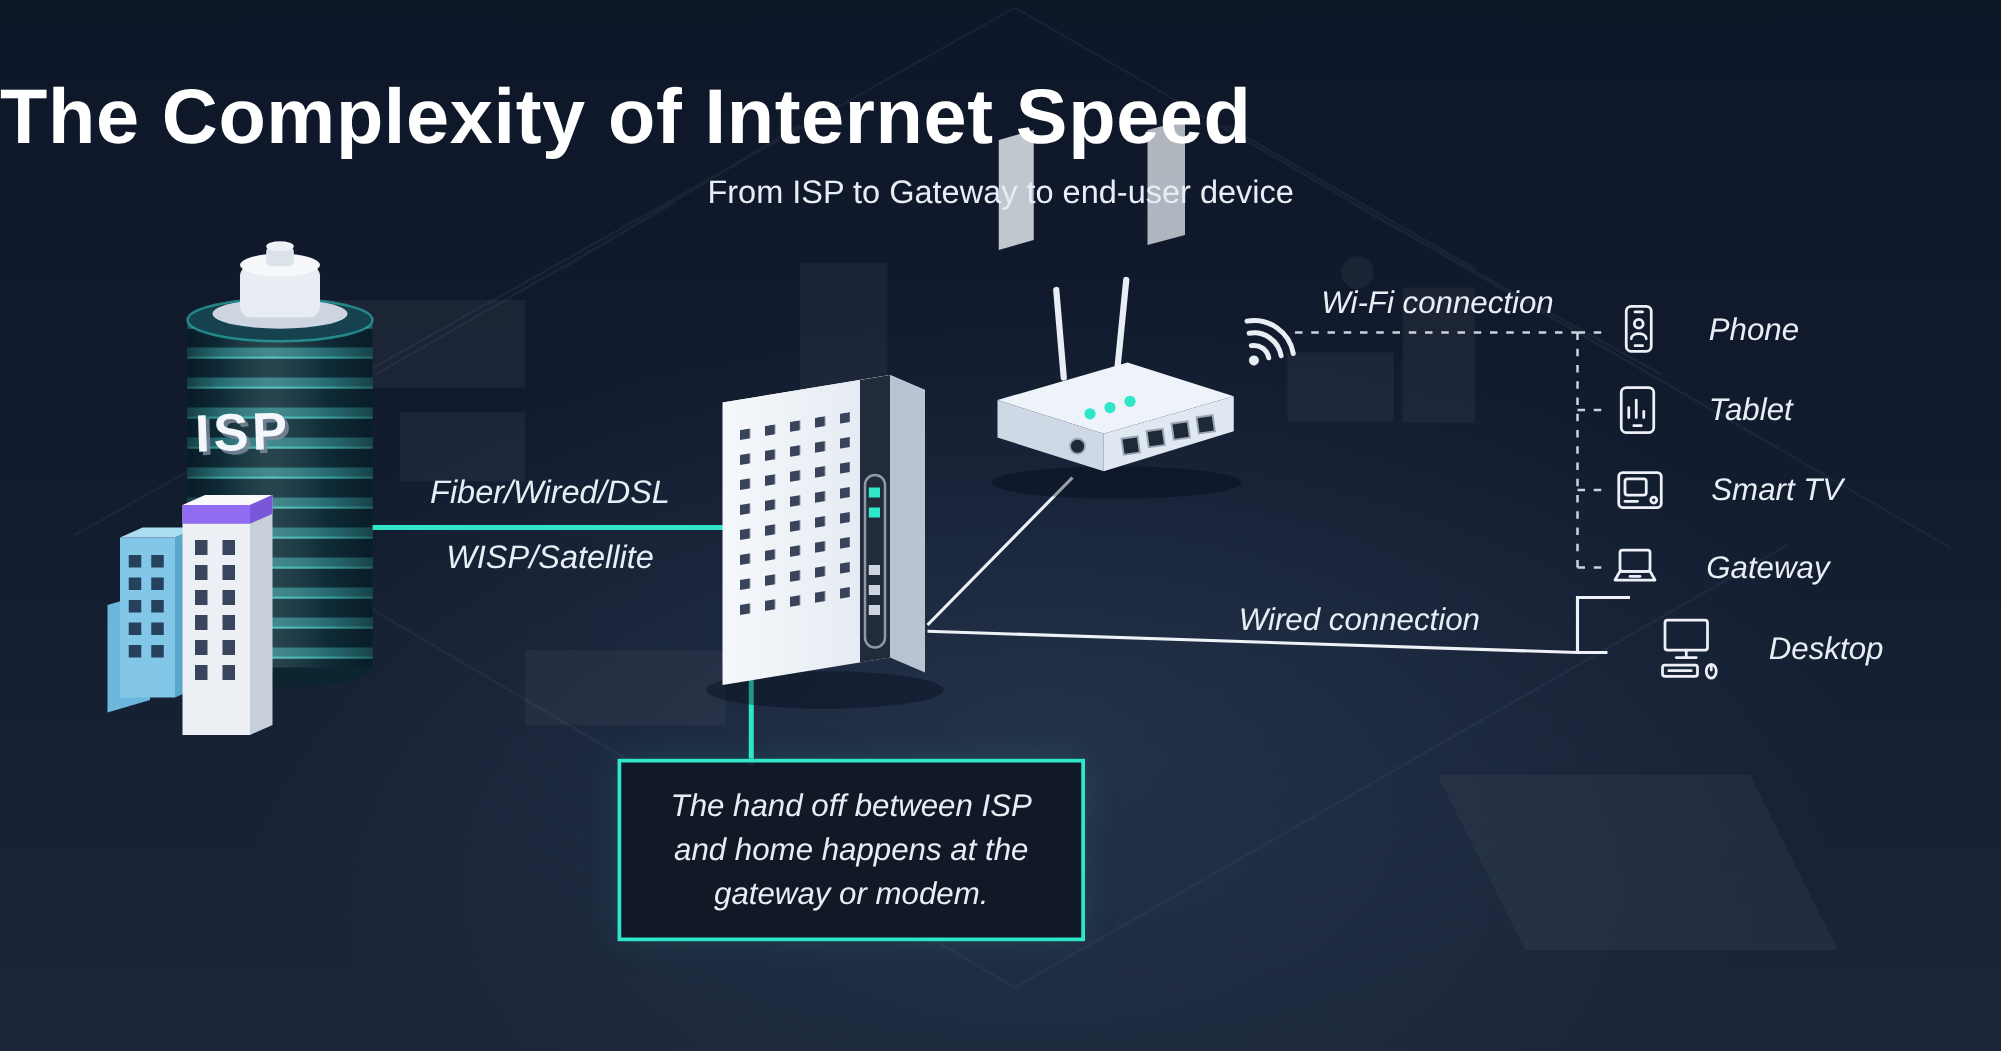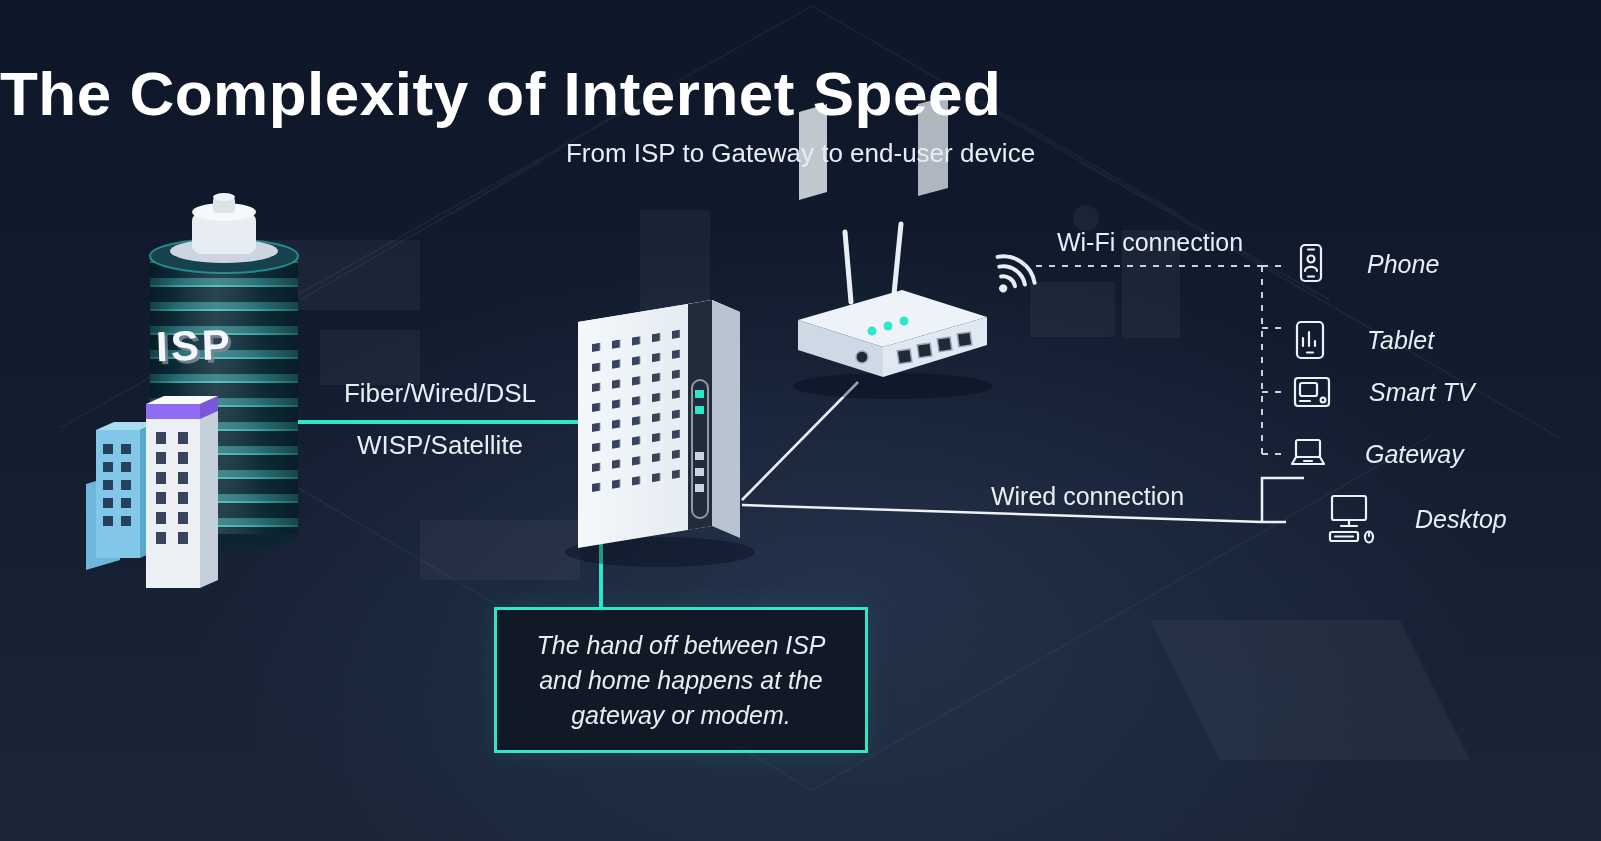--- a/index.html
+++ b/index.html
@@ -8,36 +8,36 @@
     font-family:"Liberation Sans","DejaVu Sans",sans-serif;
     background:linear-gradient(180deg,#0e1728 0%,#121c2f 45%,#1b2639 100%);
   }
   .glow{position:absolute;inset:0;pointer-events:none;
     background:radial-gradient(1000px 540px at 52% 70%, rgba(86,112,152,0.22), rgba(0,0,0,0) 65%);}
   svg.layer{position:absolute;left:0;top:0;}
   .title{position:absolute;top:58px;left:0;width:100%;text-align:left;color:#ffffff;
     font-size:62px;font-weight:bold;letter-spacing:.5px;}
   .subtitle{position:absolute;top:138px;left:0;width:100%;text-align:center;color:#e7edf4;
     font-size:26px;font-weight:normal;}
-  .conn-label{position:absolute;color:#e8eef5;text-align:center;}
+  .conn-label{position:absolute;font-style:italic;color:#e8eef5;text-align:center;}
   .lbl-fiber{left:310px;top:378px;width:260px;font-size:26px;}
   .lbl-wisp{left:310px;top:430px;width:260px;font-size:26px;}
   .lbl-wifi{left:1040px;top:228px;width:220px;font-size:25px;}
   .lbl-wired{left:985px;top:482px;width:205px;font-size:25px;}
   .isp-label{position:absolute;left:156px;top:322px;font-size:42px;font-weight:bold;color:#f3f6fa;
     letter-spacing:3px;transform:rotate(-2deg);text-shadow:3px 3px 0 rgba(125,138,155,.85);}
   .callout{position:absolute;left:494px;top:607px;width:374px;height:146px;box-sizing:border-box;
     border:3px solid #2fe6c8;background:rgba(15,23,37,0.9);
     display:flex;flex-direction:column;justify-content:center;
     text-align:center;font-style:italic;font-size:25px;line-height:35px;color:#e9eef4;
     box-shadow:0 0 26px rgba(47,230,200,0.12);}
   .device-row{position:absolute;display:flex;align-items:center;gap:33px;}
   .device-row .dev-label{font-style:italic;font-size:25px;color:#e9eef5;white-space:nowrap;}
   .row-phone{left:1286px;top:240px;}
-  .row-tablet{left:1286px;top:316px;text-align:center;}
+  .row-tablet{left:1286px;top:304px;text-align:center;}
   .row-tv{left:1288px;top:368px;}
   .row-laptop{left:1284px;top:430px;}
   .row-desktop{left:1324px;top:490px;}
   .dev-icon{display:block;}
 </style>
 </head>
 <body>
 
 <div class="stage">
 

